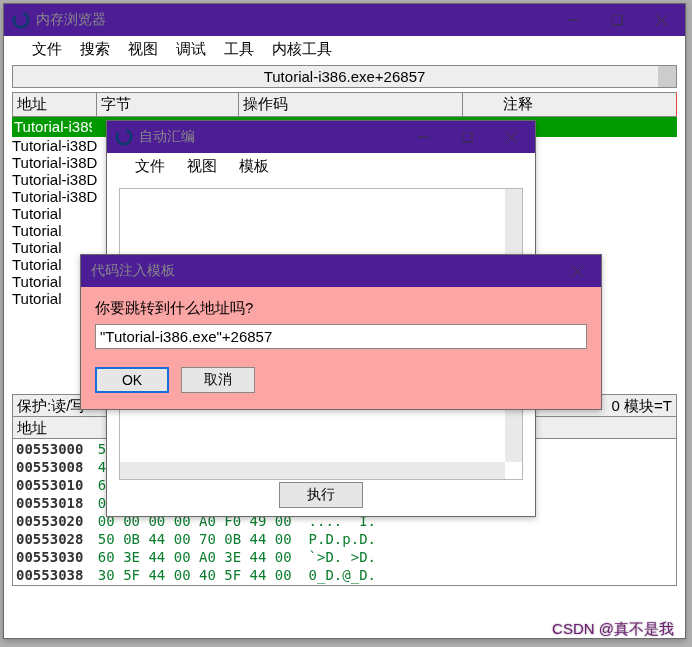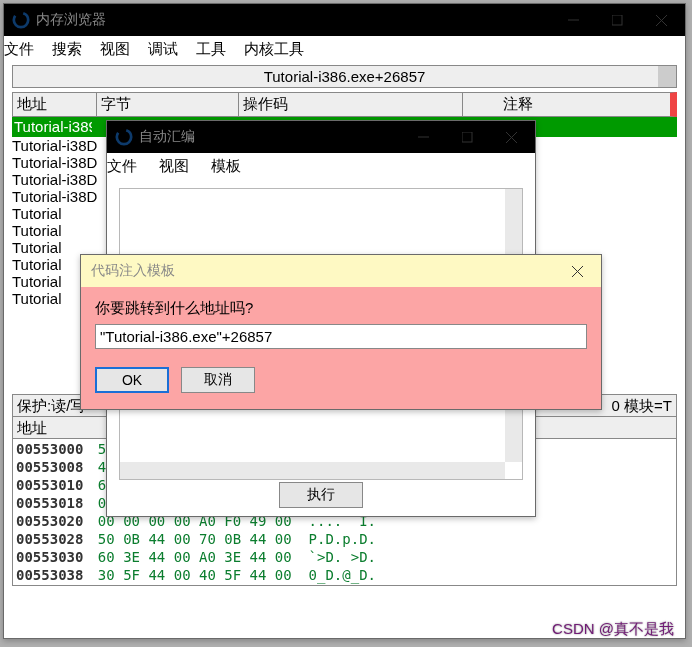--- a/index.html
+++ b/index.html
@@ -17,36 +17,36 @@
   position: absolute;
   background: #ffffff;
   border: 1px solid #6a6a6a;
   box-shadow: 0 2px 6px rgba(0,0,0,0.25);
 }
 .title-bar {
   height: 32px;
   display: flex;
   align-items: center;
   padding: 0 2px 0 8px;
-  background: #000000;
+  background: #4c1d95;
   color: #888;
 }
 .title-bar .icon { width: 18px; height: 18px; margin-right: 6px; flex-shrink:0; }
 .title-bar .title-text { flex: 0 0 auto; font-size: 14px; }
 .title-bar .spacer { flex: 1; }
 .title-ctrl {
   width: 44px; height: 30px;
   display: flex; align-items: center; justify-content: center;
   color: #555;
 }
 .title-ctrl svg { width: 11px; height: 11px; }
 .menu-bar {
   display: flex;
   gap: 18px;
-  padding: 4px 12px 6px 0;
+  padding: 4px 12px 6px 28px;
   font-size: 15px;
   color: #000;
 }
 .header-banner {
   margin: 0 8px;
   border: 1px solid #888;
   background: #eee;
   text-align: center;
   font-size: 15px;
   padding: 2px 16px;
@@ -57,21 +57,21 @@
   display: flex;
   margin: 4px 8px 0 8px;
   font-size: 15px;
 }
 .grid-head > div {
   border: 1px solid #888;
   background: #eee;
   padding: 2px 4px;
   border-right: none;
 }
-.grid-head > div:last-child { border-right: 7px solid #ef4444; padding-left: 40px; }
+.grid-head > div:last-child { border-right: 1px solid #ef4444; padding-left: 40px; }
 .c-addr{width:84px;} .c-byte{width:142px;} .c-op{width:224px;} .c-note{flex:1;}
 .row-sel {
   margin: 0 8px;
   height: 20px;
   background: #009a00;
   color: #fff;
   font-size: 15px;
   padding: 1px 2px;
   position:relative;
 }
@@ -98,21 +98,21 @@
 }
 .panel:after{content:"";position:absolute;right:0;top:0;width:17px;height:calc(100% - 17px);background:#e9e9e9;}
 .panel .track{position:absolute;left:0;right:17px;bottom:0;height:17px;background:#e9e9e9;}
 .exec-btn {
   position:absolute;left:50%;transform:translateX(-50%);bottom:-4px;
   width:84px;height:26px;border:1px solid #888;background:#e6e6e6;font-size:14px;
   display:flex;align-items:center;justify-content:center;
 }
 
 .dlg { left:80px; top:254px; width:522px; background:#fff;}
-.dlg .title-bar{background:#fef9c3;color:#888;padding-left:10px;}
+.dlg .title-bar{background:#4c1d95;color:#888;padding-left:10px;}
 .dlg-body{padding:12px 14px 16px 14px;background:#fca5a5;}
 .dlg-body .q{font-size:15px;margin-bottom:6px;color:#000;}
 .dlg-body input{width:100%;font-size:15px;padding:3px 4px;border:1px solid #888;}
 .dlg-btns{display:flex;justify-content:flex-start;gap:12px;margin-top:18px;}
 .btn{width:74px;height:26px;border:1px solid #888;background:#e6e6e6;display:flex;align-items:center;justify-content:center;font-size:14px;}
 .btn.def{border:2px solid #1a6fd6;}
 .watermark{position:absolute;bottom:8px;right:18px;font-size:15px;color:#701a75;text-shadow:0 0 2px #888;}
 .ce-icon{display:flex;align-items:center;justify-content:center;}
 </style>
 </head>

